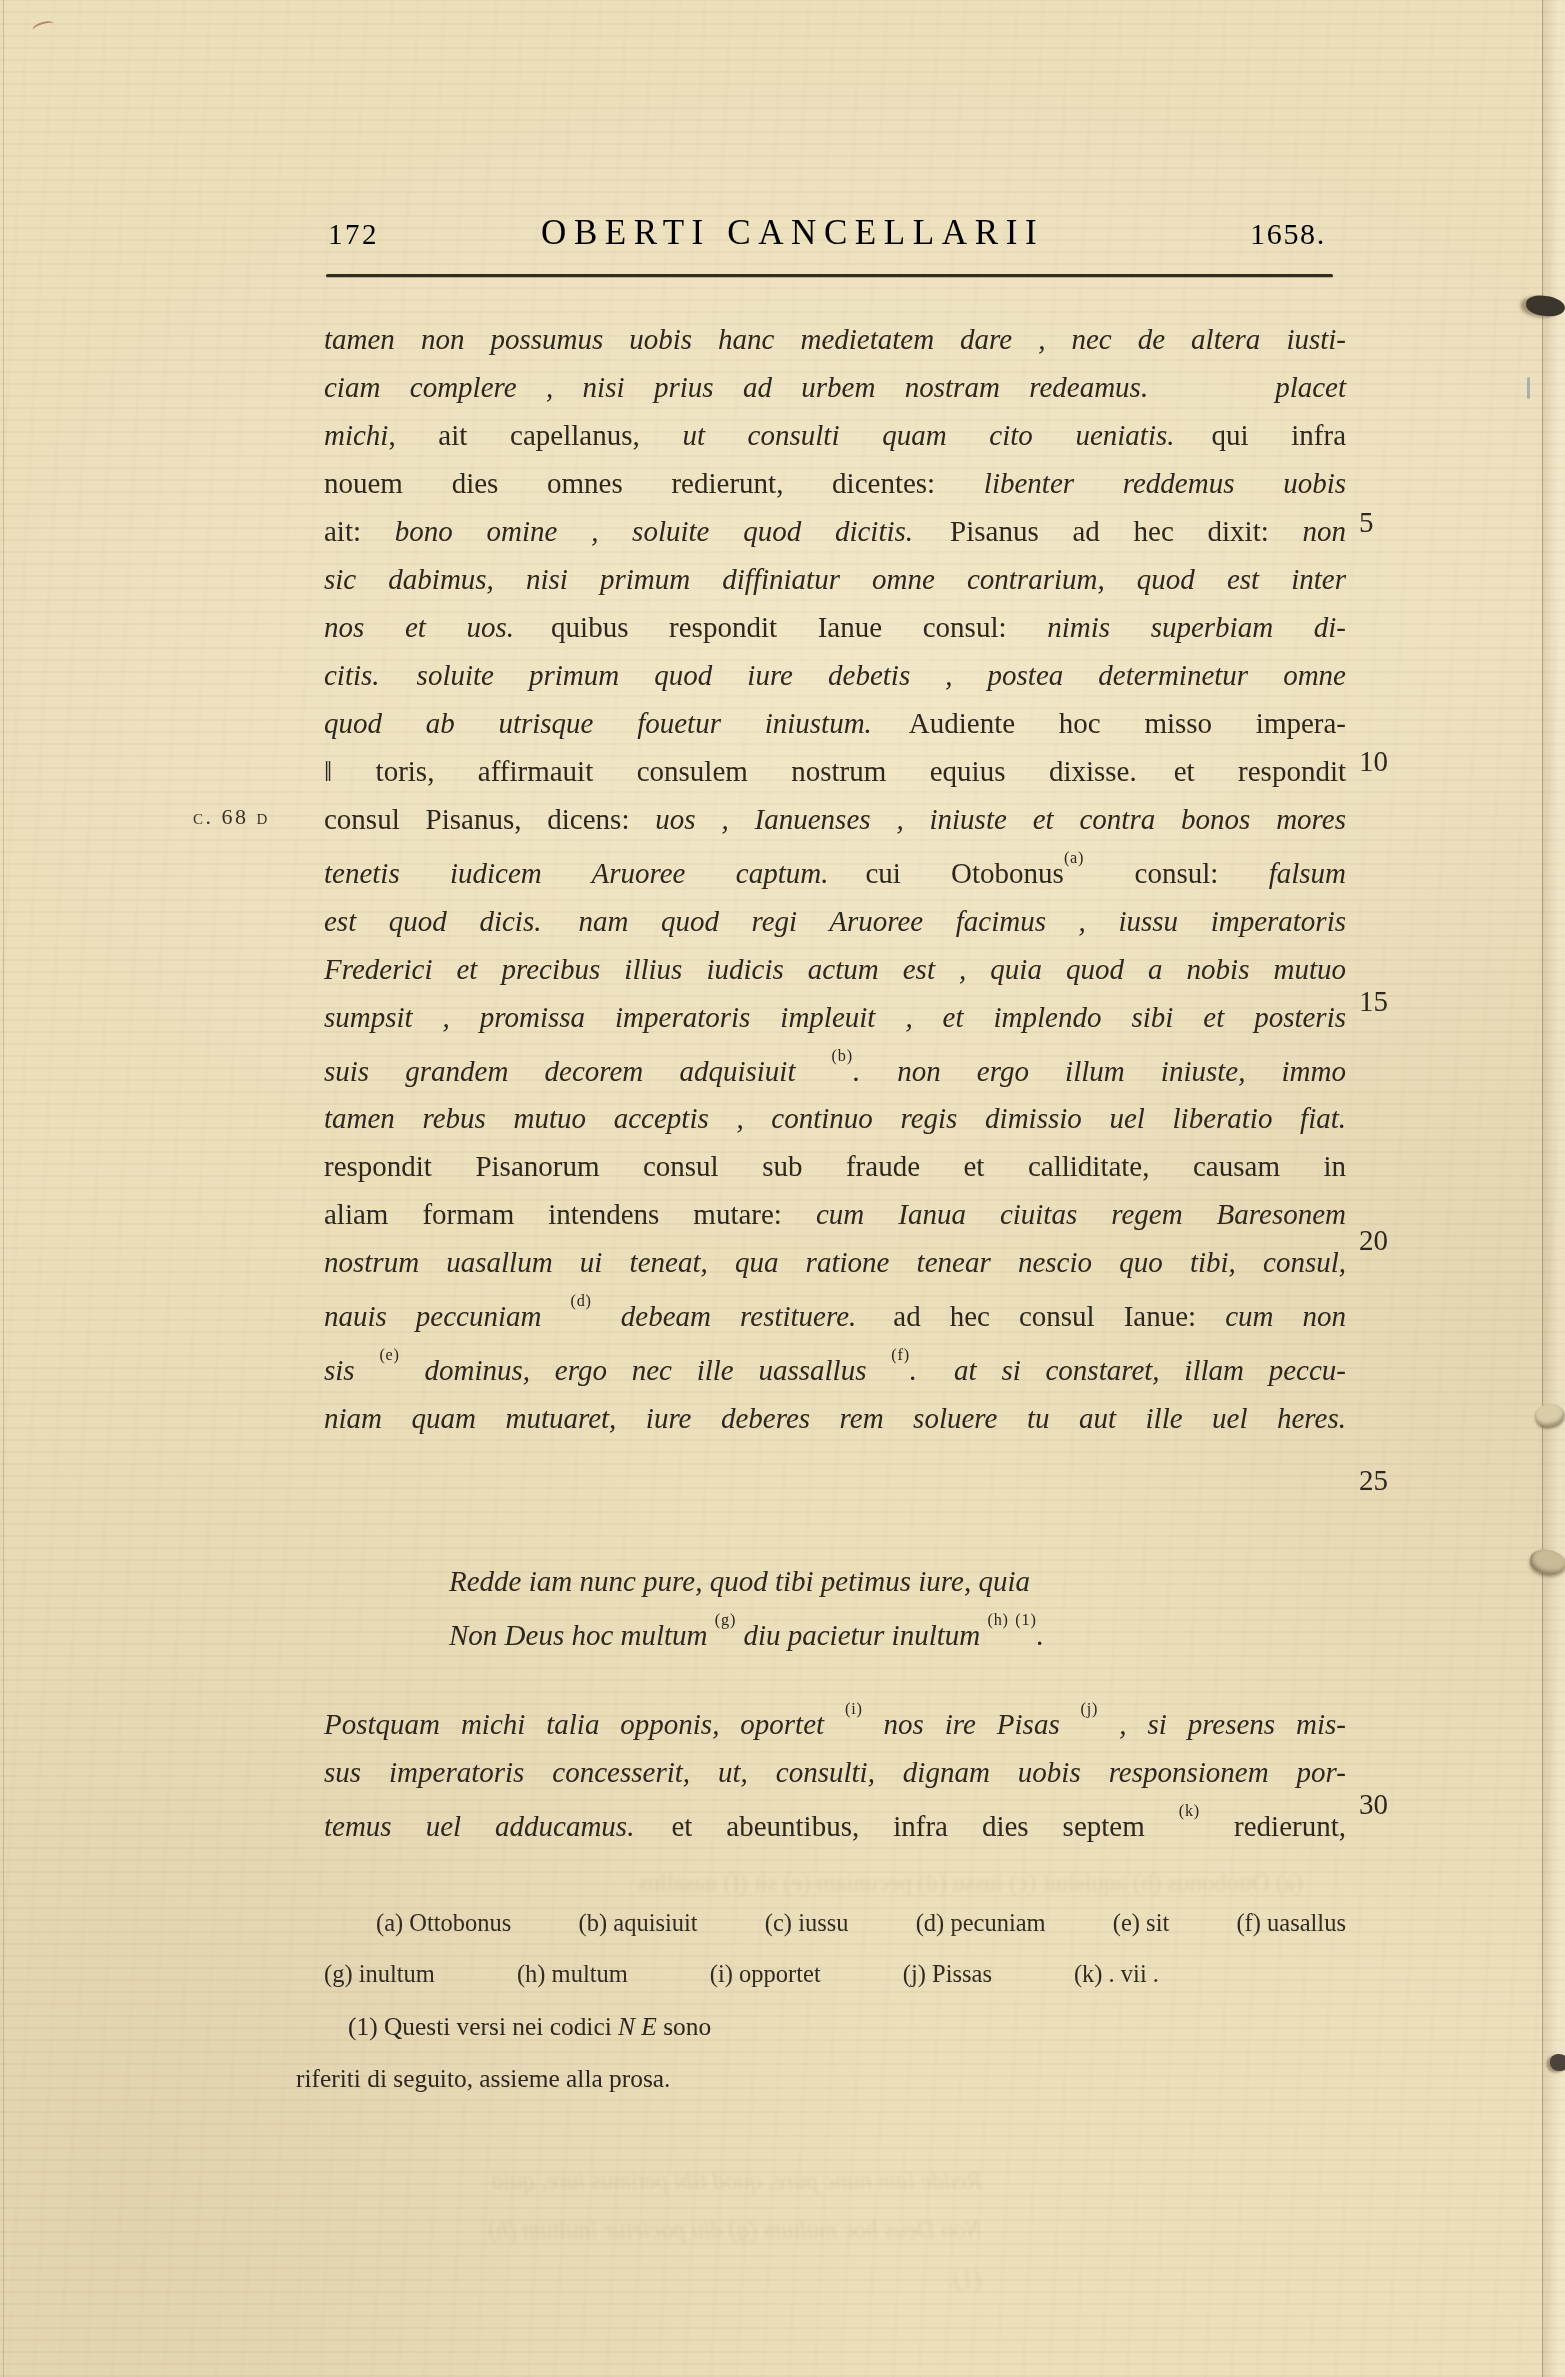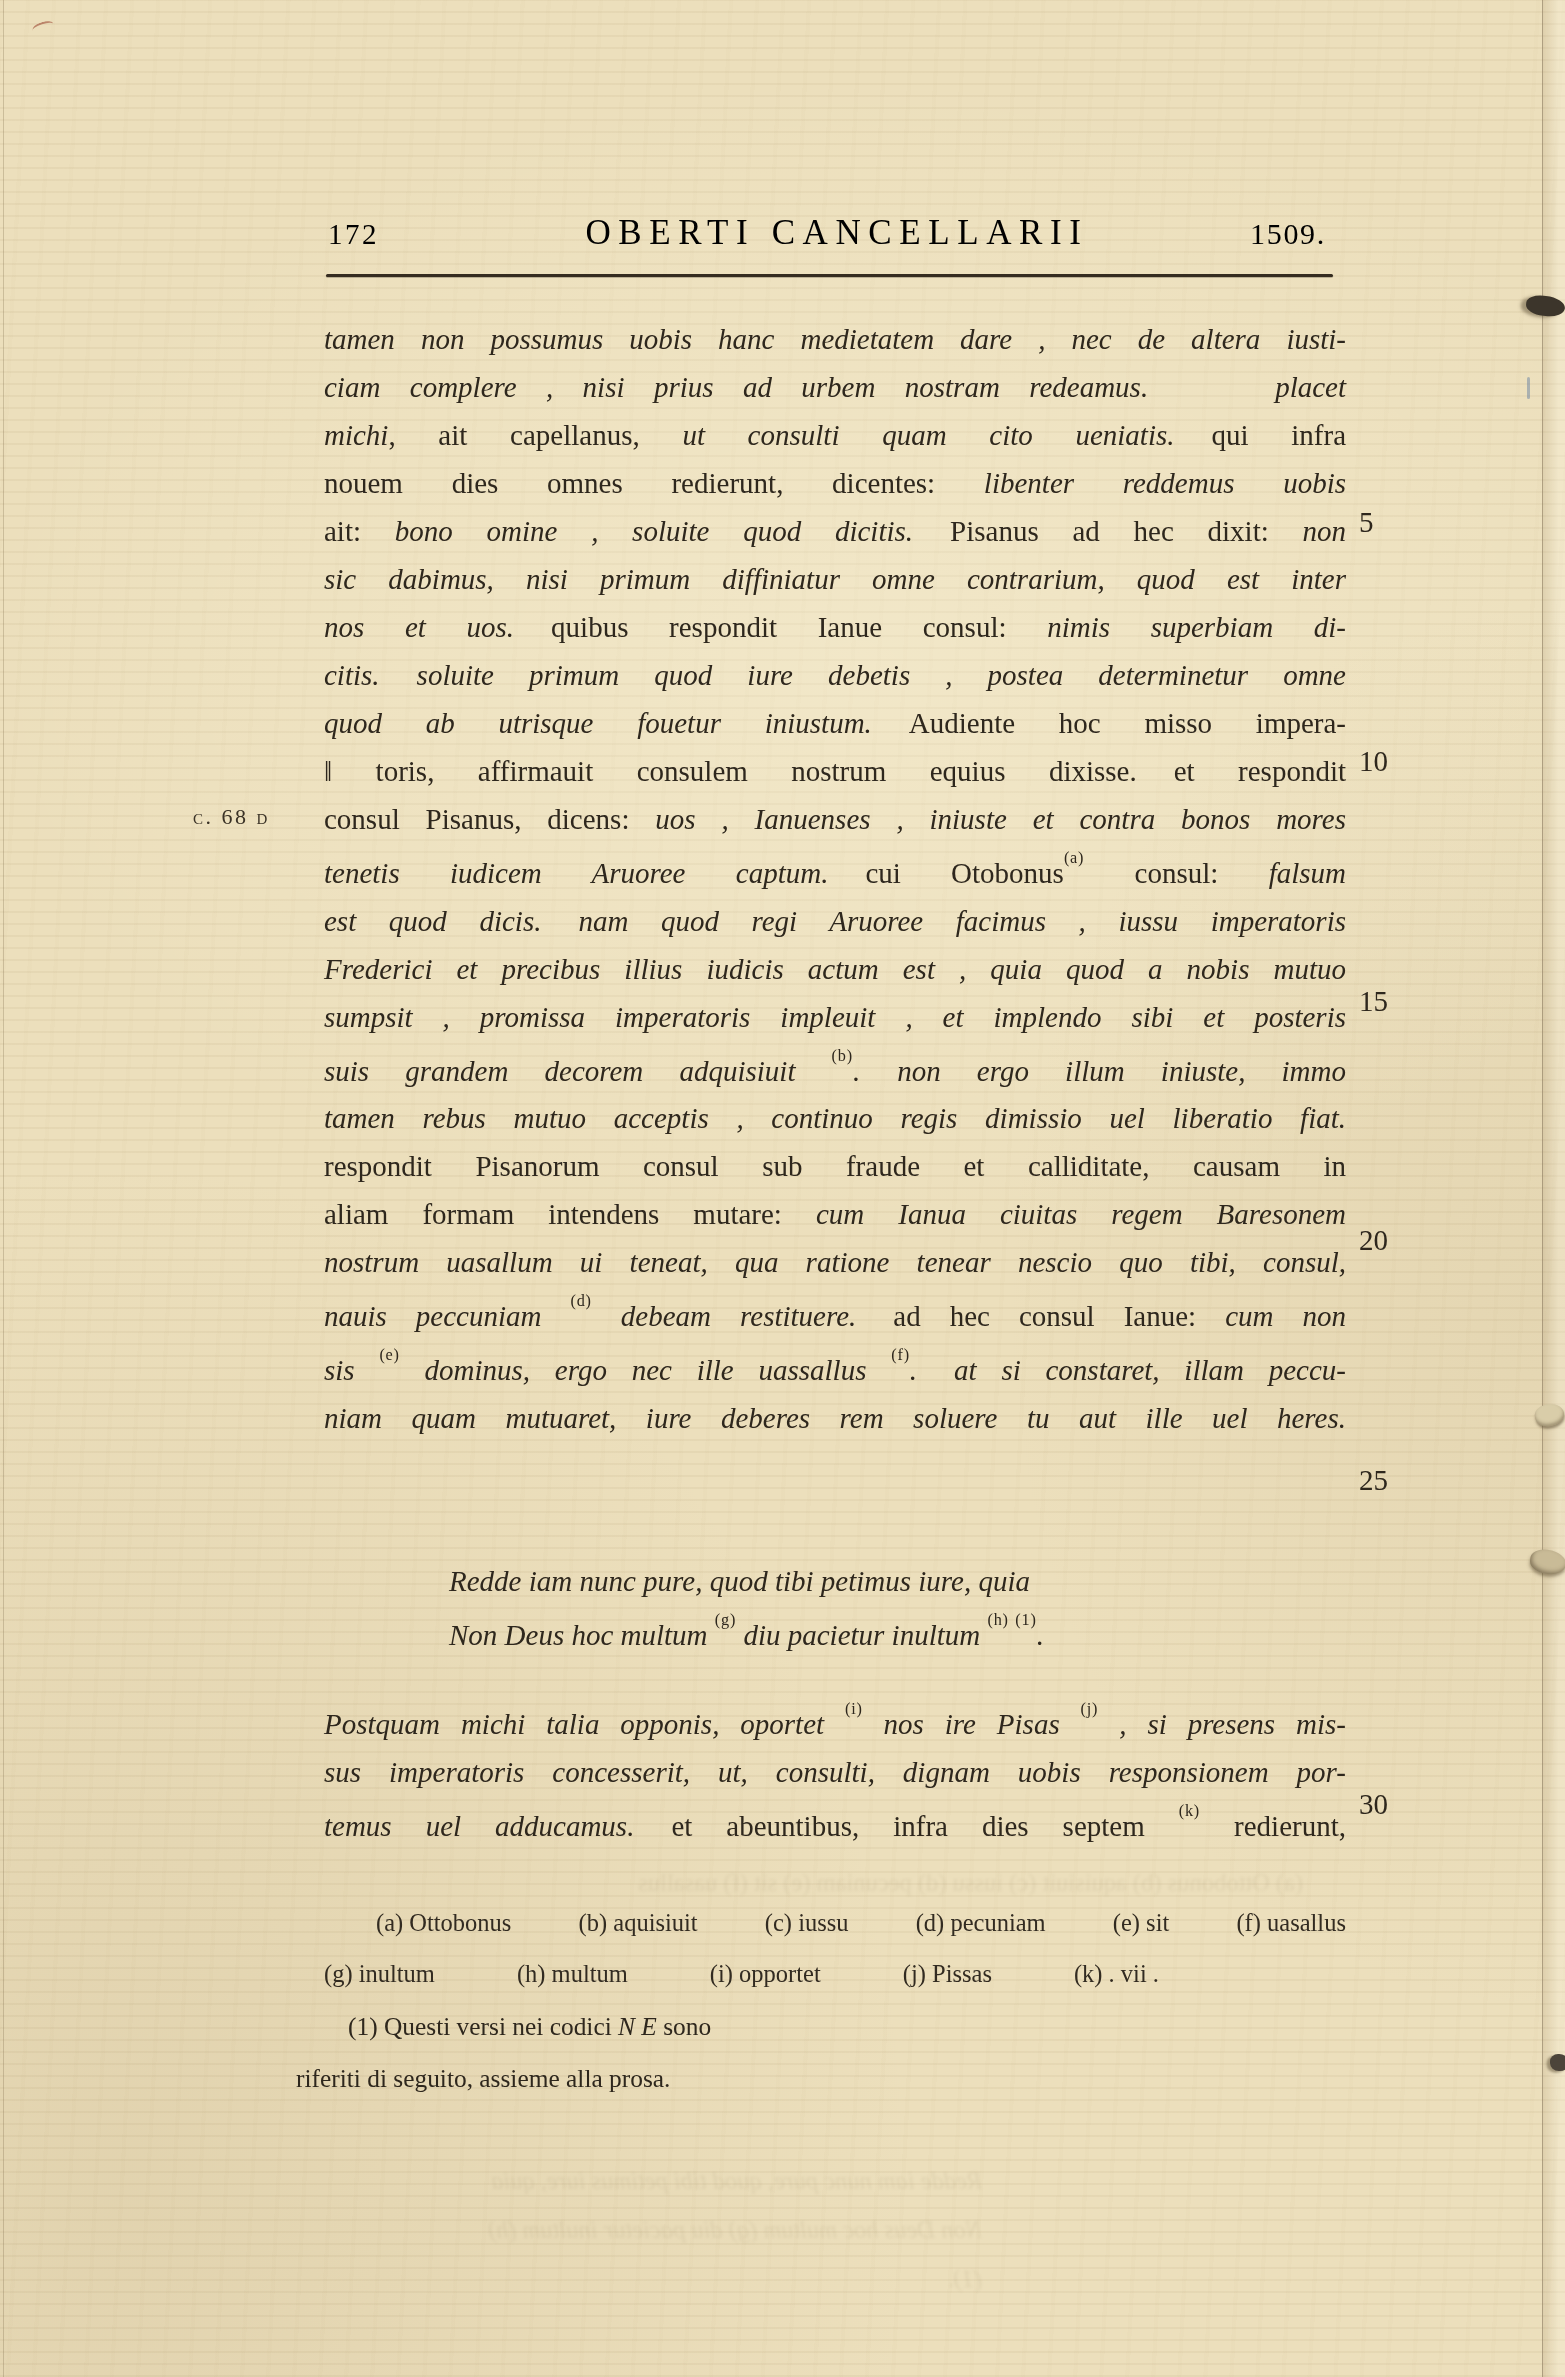--- a/index.html
+++ b/index.html
@@ -21,21 +21,21 @@
   .stitch{position:absolute;border-radius:45% 55% 50% 50%;}
   .stitch.dark1{left:1526px;top:296px;width:39px;height:20.3px;background:#3c352b;box-shadow:-5.1px 1.7px 3.4px rgba(90,75,50,0.5);transform:rotate(6deg);}
   .stitch.light1{left:1535px;top:1404px;width:29px;height:22px;background:#d9cda9;box-shadow:0 2.5px 2.5px rgba(90,75,50,0.55), inset 0 -2.5px 3.4px rgba(90,75,50,0.45);transform:rotate(-12deg);}
   .stitch.light2{left:1530px;top:1550px;width:36px;height:24px;background:#c9bb97;box-shadow:0 2.5px 3.4px rgba(80,65,40,0.5), inset 1.7px -2.5px 4.2px rgba(70,55,35,0.5);transform:rotate(8deg);}
   .stitch.dark2{left:1550px;top:2054px;width:18.6px;height:17px;background:#4c443a;box-shadow:-3.4px 1.7px 2.5px rgba(90,75,50,0.5);}
   .speck-blue{position:absolute;left:1527px;top:377px;width:2.5px;height:22px;background:rgba(90,120,160,0.45);border-radius:1.7px;}
   .fiber-red{position:absolute;left:32px;top:22px;width:22px;height:8.5px;border-top:2.5px solid rgba(150,60,40,0.55);border-radius:50%;transform:rotate(-18deg);}
 
   .ink{color:#000000;}
   .header-pageno{position:absolute;left:328px;top:218px;font-size:29px;letter-spacing:2.5px;}
-  .header-title{position:absolute;left:541px;top:213px;width:592px;text-align:center;
+  .header-title{position:absolute;left:541px;top:213px;width:592px;text-align:left;
     font-size:35px;letter-spacing:7.6px;}
   .header-year{position:absolute;left:1250px;top:217px;font-size:30px;letter-spacing:1.7px;}
   .header-rule{position:absolute;left:326px;top:274px;width:1007px;height:3.4px;background:#352c20;border-radius:1.7px;
     box-shadow:0 0.8px 0 rgba(53,44,32,0.35);}
 
   .folio-note{position:absolute;left:193px;top:804px;font-size:22px;letter-spacing:2.5px;font-variant:small-caps;color:#3a3226;}
   .lineno{position:absolute;left:1359px;width:59px;font-size:29px;color:#2e271d;}
 
   .textblock{position:absolute;left:324px;width:1022px;font-size:29px;line-height:48px;color:#2e271d;}
   #body-text{top:315px;}
@@ -66,21 +66,21 @@
 <body>
 
 <div class="page"></div>
 <div class="edge-left"></div>
 <div class="edge-right"></div>
 <div class="fiber-red"></div>
 <div class="speck-blue"></div>
 
 <div class="ink header-pageno">172</div>
 <div class="ink header-title">OBERTI CANCELLARII</div>
-<div class="ink header-year">1509.</div>
+<div class="ink header-year">1658.</div>
 <div class="header-rule"></div>
 
 <div class="folio-note">c. 68 d</div>
 
 <div class="lineno" style="top:506px">5</div>
 <div class="lineno" style="top:745px">10</div>
 <div class="lineno" style="top:985px">15</div>
 <div class="lineno" style="top:1224px">20</div>
 <div class="lineno" style="top:1464px">25</div>
 <div class="lineno" style="top:1788px">30</div>

